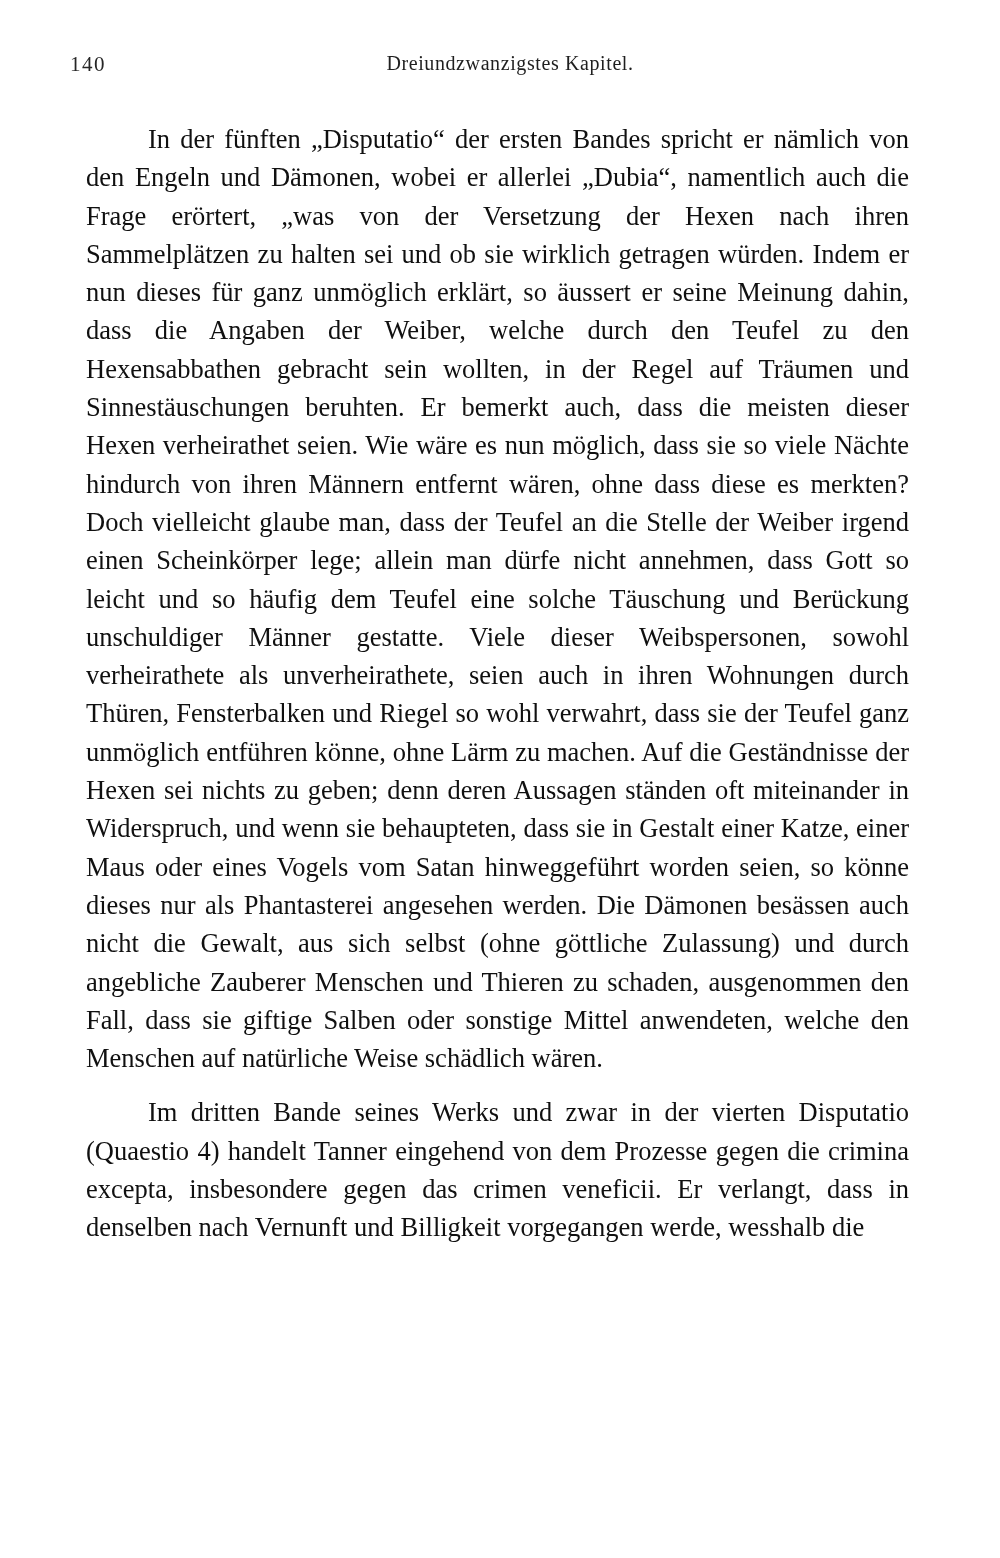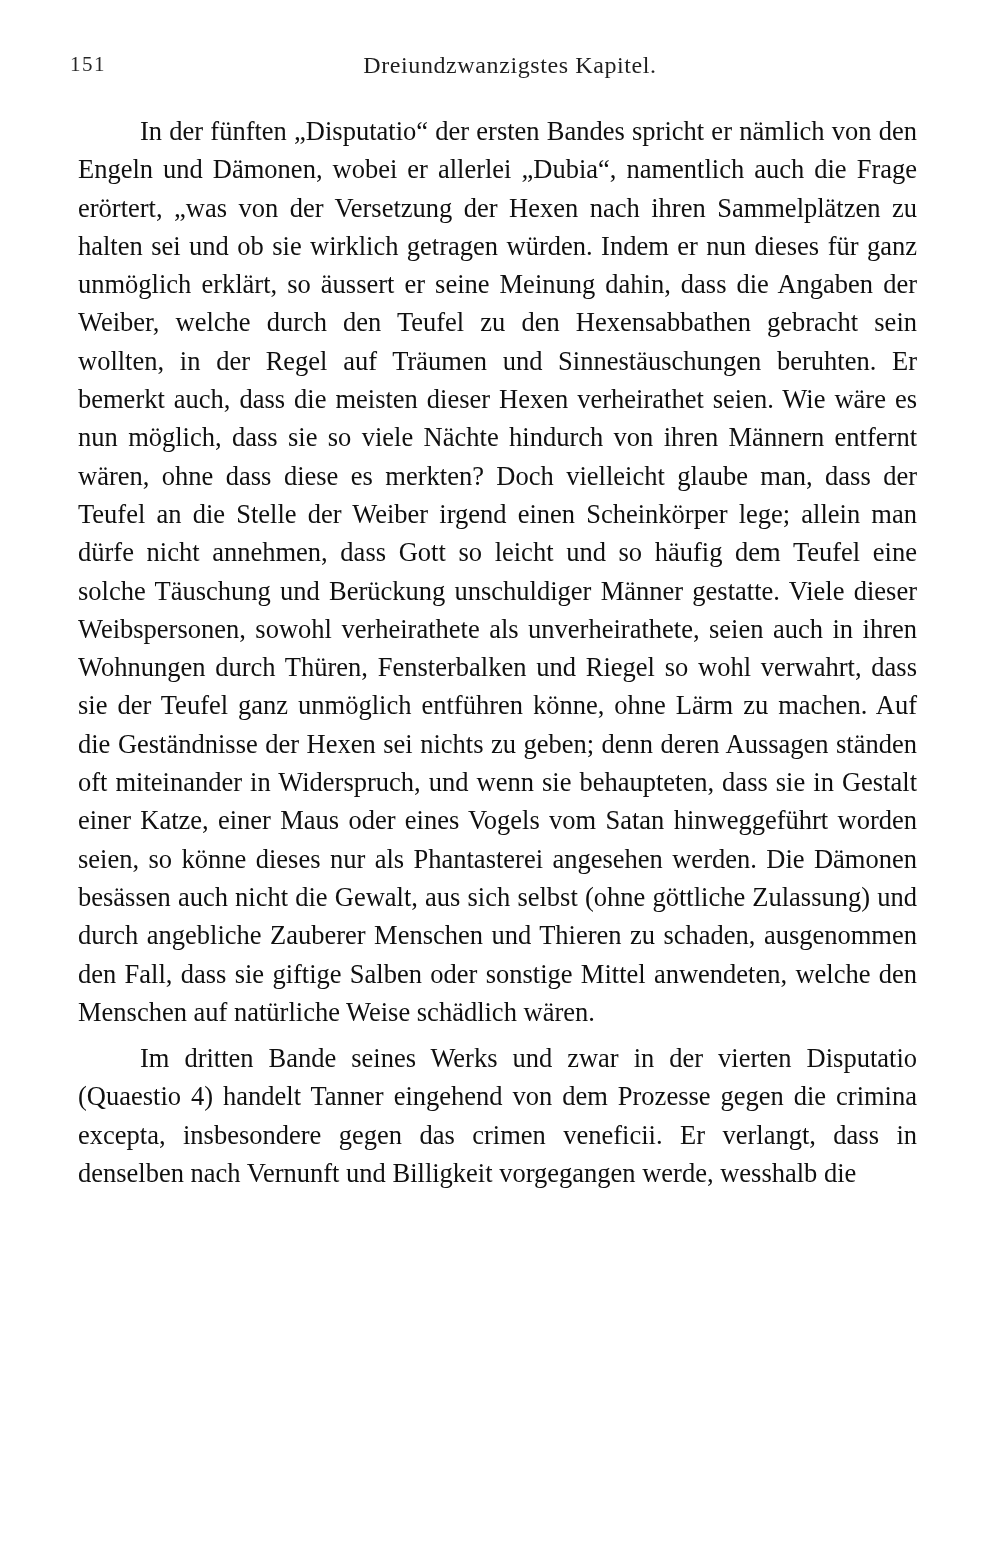--- a/index.html
+++ b/index.html
@@ -37,57 +37,57 @@
     letter-spacing: 1.5px;
     color: #262626;
     font-family: "Liberation Serif", serif;
   }
   .head-title {
     position: absolute;
     left: 0;
     right: 0;
     top: 0;
     text-align: center;
-    font-size: 24px;
+    font-size: 20px;
     letter-spacing: 0.6px;
     color: #1f1f1f;
     padding-left: 20px;
   }
   .body-text {
     position: absolute;
     top: 104px;
     left: 70px;
     width: 855px;
     font-size: 26.5px;
     line-height: 38.3px;
     color: #101010;
     text-align: justify;
     text-justify: inter-word;
     hyphens: manual;
   }
   .body-text p {
-    margin: 8px;
+    margin: 16px;
     text-indent: 62px;
     text-align: justify;
   }
   .body-text p.last {
     
   }
   
   .body-text {
     -webkit-font-smoothing: antialiased;
   }
 </style>
 </head>
 <body>
 
 <div class="page">
 
   <div class="running-head">
-    <span class="folio">151</span>
+    <span class="folio">140</span>
     <span class="head-title">Dreiundzwanzigstes Kapitel.</span>
   </div>
 
   <div class="body-text">
     <p>In der fünften „Disputatio“ der ersten Bandes spricht er nämlich von den Engeln und Dämonen, wobei er allerlei „Dubia“, namentlich auch die Frage erörtert, „was von der Versetzung der Hexen nach ihren Sammelplätzen zu halten sei und ob sie wirklich getragen würden. Indem er nun dieses für ganz unmöglich erklärt, so äussert er seine Meinung dahin, dass die Angaben der Weiber, welche durch den Teufel zu den Hexensabbathen gebracht sein wollten, in der Regel auf Träumen und Sinnestäuschungen beruhten. Er bemerkt auch, dass die meisten dieser Hexen verheirathet seien. Wie wäre es nun möglich, dass sie so viele Nächte hindurch von ihren Männern entfernt wären, ohne dass diese es merkten? Doch vielleicht glaube man, dass der Teufel an die Stelle der Weiber irgend einen Scheinkörper lege; allein man dürfe nicht annehmen, dass Gott so leicht und so häufig dem Teufel eine solche Täuschung und Berückung unschuldiger Männer gestatte. Viele dieser Weibspersonen, sowohl verheirathete als unverheirathete, seien auch in ihren Wohnungen durch Thüren, Fensterbalken und Riegel so wohl verwahrt, dass sie der Teufel ganz unmöglich entführen könne, ohne Lärm zu machen. Auf die Geständnisse der Hexen sei nichts zu geben; denn deren Aussagen ständen oft miteinander in Widerspruch, und wenn sie behaupteten, dass sie in Gestalt einer Katze, einer Maus oder eines Vogels vom Satan hinweggeführt worden seien, so könne dieses nur als Phantasterei angesehen werden. Die Dämonen besässen auch nicht die Gewalt, aus sich selbst (ohne göttliche Zulassung) und durch angebliche Zauberer Menschen und Thieren zu schaden, ausgenommen den Fall, dass sie giftige Salben oder sonstige Mittel anwendeten, welche den Menschen auf natürliche Weise schädlich wären.</p>
     <p class="last">Im dritten Bande seines Werks und zwar in der vierten Disputatio (Quaestio 4) handelt Tanner eingehend von dem Prozesse gegen die crimina excepta, insbesondere gegen das crimen veneficii. Er verlangt, dass in denselben nach Vernunft und Billigkeit vorgegangen werde, wesshalb die</p>
   </div>
 
 </div>
 

